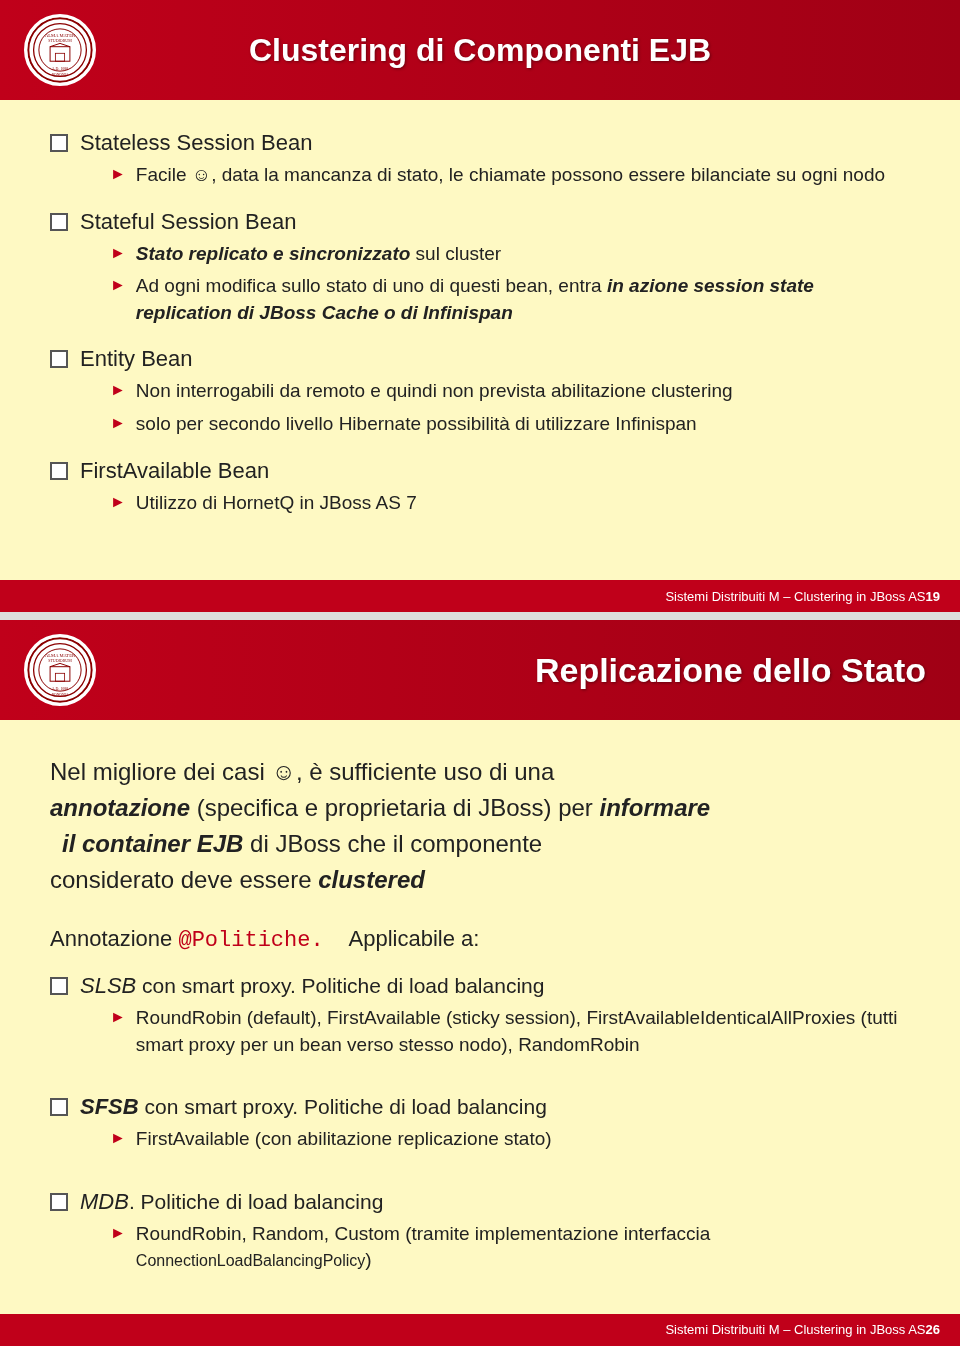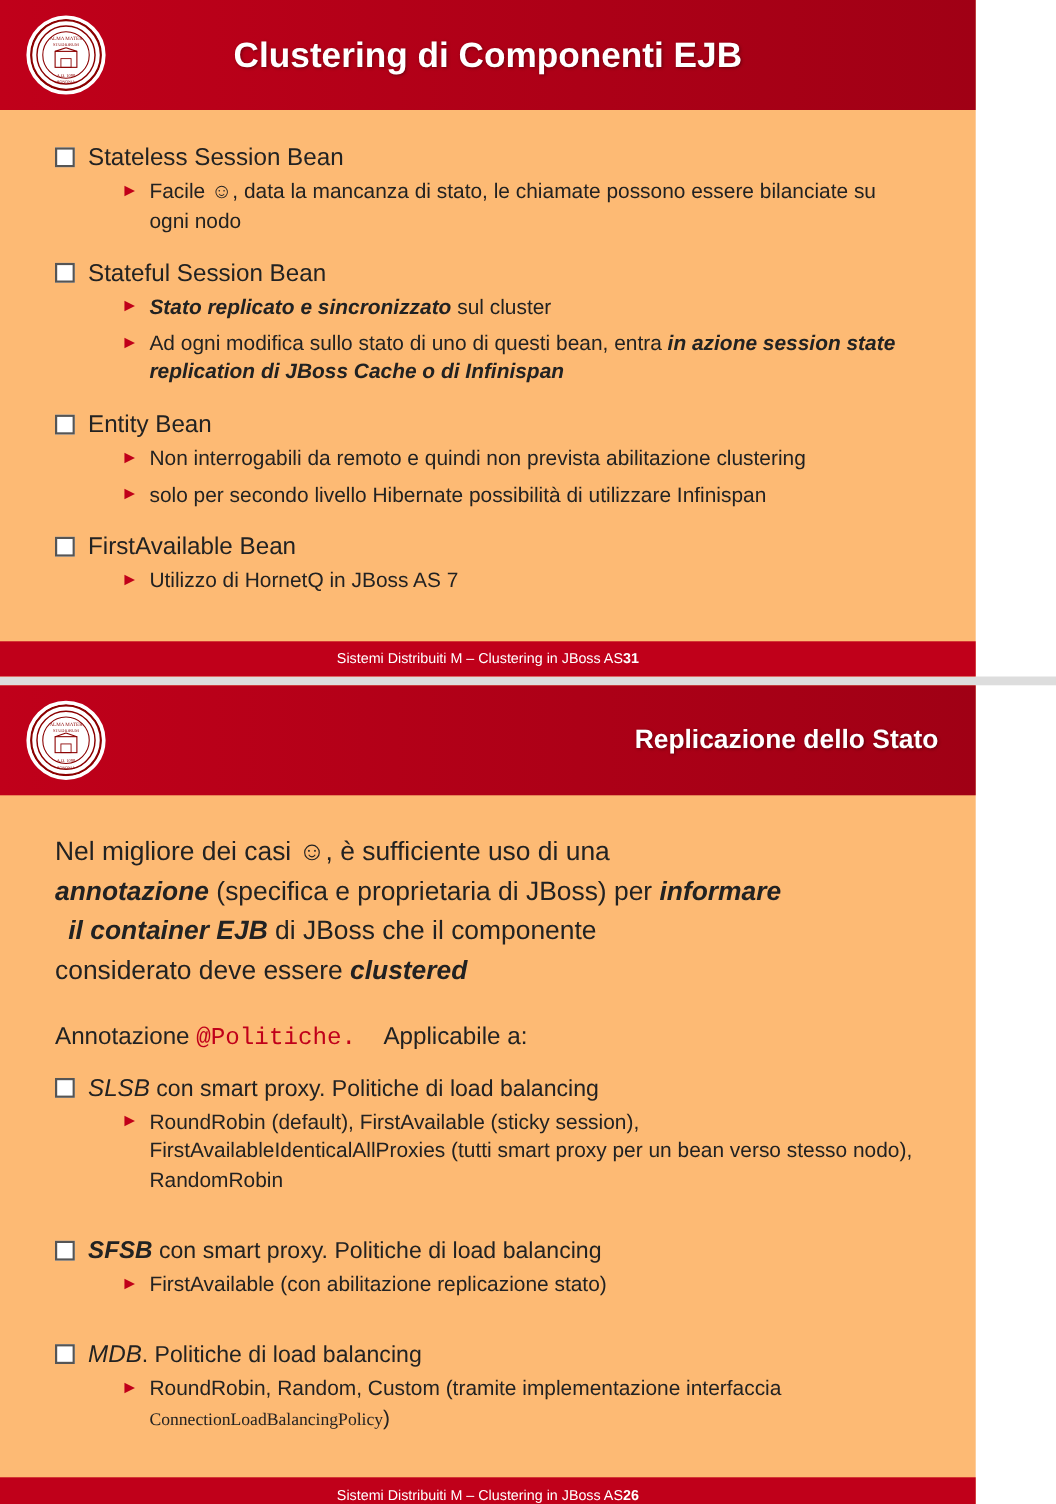--- a/index.html
+++ b/index.html
@@ -5,22 +5,22 @@
     * { margin: 0; padding: 0; box-sizing: border-box; }
     body {
       width: 960px;
       font-family: Arial, sans-serif;
       background: #ffffff;
       color: #222;
     }
 
     
     .slide {
-      width: 887px;
-      background: #fdba74;
+      width: 960px;
+      background: #fef9c3;
       position: relative;
     }
 
     
     .header-bar {
       background: linear-gradient(to right, #c0001a, #a00015);
       display: flex;
       align-items: center;
       padding: 14px 24px;
       min-height: 90px;
@@ -96,21 +96,21 @@
     .bullet-l2-text {
       font-size: 19px;
       color: #222;
       line-height: 1.4;
     }
 
     
     .footer-bar {
       background: #c0001a;
       display: flex;
-      justify-content: center;
+      justify-content: flex-end;
       align-items: center;
       padding: 6px 20px;
       min-height: 32px;
     }
     .footer-text {
       color: #fff;
       font-size: 13px;
     }
     .footer-num {
       color: #fff;
@@ -123,21 +123,21 @@
       background: linear-gradient(to right, #c0001a, #a00015);
       display: flex;
       align-items: center;
       padding: 14px 24px;
       min-height: 90px;
     }
     .slide2-title {
       flex: 1;
       text-align: right;
       color: #fff;
-      font-size: 24px;
+      font-size: 34px;
       font-weight: bold;
       text-shadow: 1px 1px 3px rgba(0,0,0,0.4);
       padding-right: 10px;
       padding-left: 36px;
     }
 
     .slide2-content {
       padding: 34px 50px 20px 50px;
     }
 
@@ -267,21 +267,21 @@
             <span class="bullet-l2-text">Utilizzo di HornetQ in JBoss AS 7</span>
           </div>
         </div>
       </div>
     </div>
 
   </div>
 
   <div class="footer-bar">
     <span class="footer-text">Sistemi Distribuiti M – Clustering in JBoss AS</span>
-    <span class="footer-num">31</span>
+    <span class="footer-num">19</span>
   </div>
 
 </div>
 
 <div class="slide-divider"></div>
 
 <div class="slide">
 
   <div class="slide2-header">
     <div class="logo-circle">
@@ -352,21 +352,21 @@
     <div class="bullet-l1">
       <div class="bullet-l1-icon"></div>
       <div>
         <span class="slsb-line">
           <span style="font-style:italic;font-weight:normal;font-size:22px;">MDB</span><span>. Politiche di load balancing</span>
         </span>
         <div class="bullet-l2-list">
           <div class="bullet-l2">
             <span class="arrow-icon">►</span>
             <span class="bullet-l2-text">
-              RoundRobin, Random, Custom (tramite implementazione interfaccia <span style="font-family:Liberation Serif, serif;font-size:16px;text-align:right;">ConnectionLoadBalancingPolicy</span>)
+              RoundRobin, Random, Custom (tramite implementazione interfaccia <span style="font-family:Liberation Sans, sans-serif;font-size:16px;text-align:right;">ConnectionLoadBalancingPolicy</span>)
             </span>
           </div>
         </div>
       </div>
     </div>
 
   </div>
 
   <div class="footer-bar">
     <span class="footer-text">Sistemi Distribuiti M – Clustering in JBoss AS</span>

